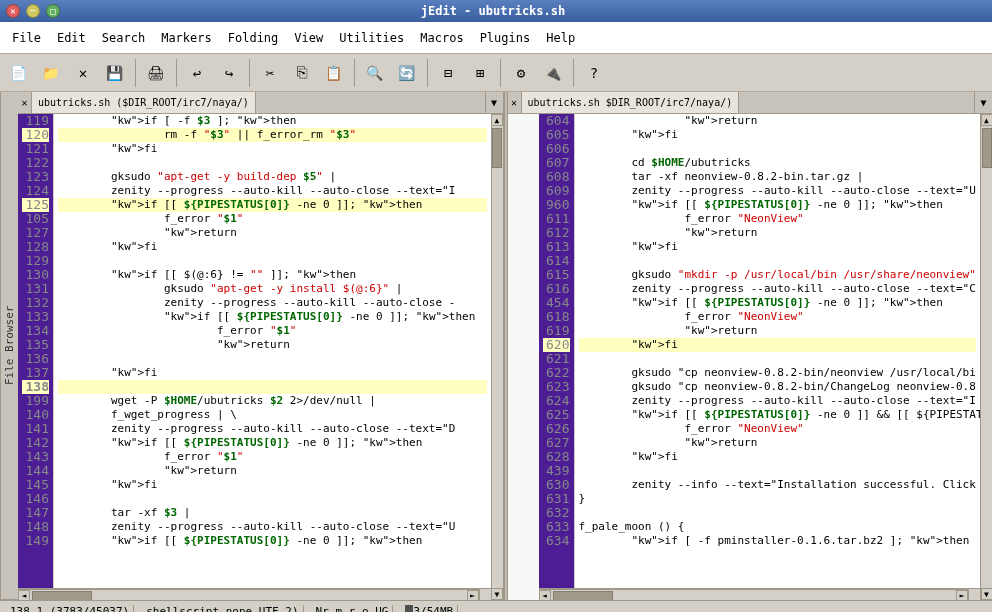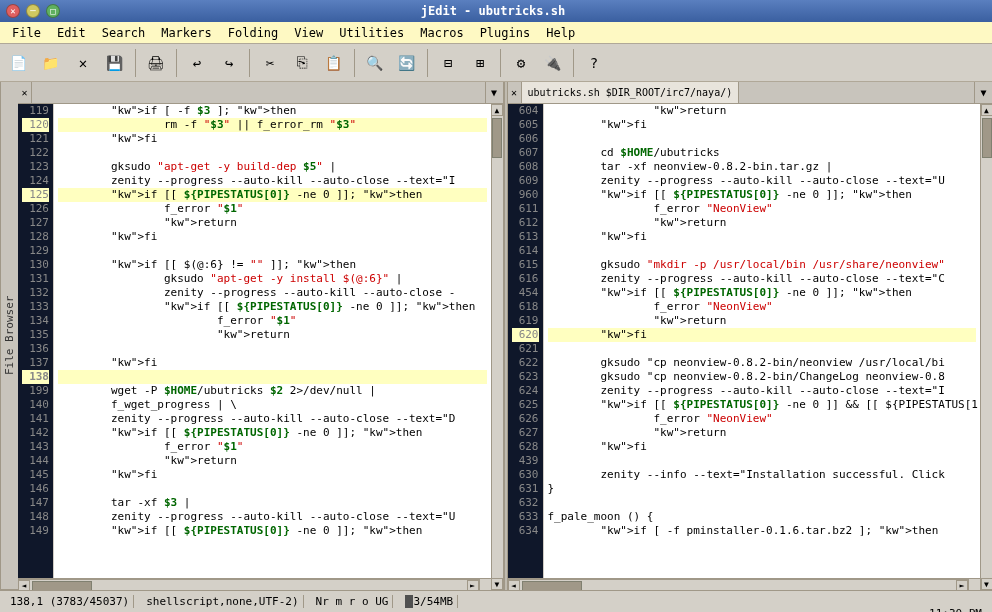--- a/index.html
+++ b/index.html
@@ -38,22 +38,22 @@
     }
     .tb-close { background: #e06060; }
     .tb-min { background: #d0c860; }
     .tb-max { background: #60b060; }
     .title-bar-right {
       display: flex; gap: 4px;
     }
 
     
     .menu-bar {
-      background: #fef9c3;
-      height: 22px;
+      background: #ffffff;
+      height: 32px;
       display: flex;
       align-items: center;
       padding: 8px 4px;
       border-bottom: 1px solid #b0a898;
       font-size: 12px;
     }
     .menu-item {
       padding: 2px 8px;
       cursor: pointer;
       border-radius: 2px;
@@ -156,26 +156,26 @@
     }
 
     
     .code-area {
       flex: 1;
       display: flex;
       overflow: hidden;
       background: white;
     }
     .line-numbers {
-      background: #0f172a;
+      background: #4c1d95;
       border-right: 1px solid #d0ccc4;
       padding: 0 4px;
       text-align: right;
       color: #888;
-      font-size: 11px;
+      font-size: 13px;
       line-height: 14px;
       min-width: 36px;
       overflow: hidden;
       user-select: none;
     }
     .code-content {
       flex: 1;
       overflow: hidden;
       padding: 0 4px;
       font-size: 11px;
@@ -331,34 +331,37 @@
 
 <div class="main-area">
 
   <div class="file-browser-tab">File Browser</div>
 
   <div class="editor-container">
 
     <div class="editor-pane">
       <div class="pane-tab-bar">
         <div style="width:14px;display:flex;align-items:center;justify-content:center;border-right:1px solid #a09888;cursor:pointer;font-size:10px;">✕</div>
+        <div class="pane-tab">
+          <span style="font-size:10px;">ubutricks.sh ($DIR_ROOT/irc7/naya/)</span>
+        </div>
         <div class="pane-tab-dropdown">▼</div>
       </div>
       <div style="display:flex;flex:1;overflow:hidden;">
         <div style="display:flex;flex-direction:column;flex:1;overflow:hidden;">
           <div class="code-area">
             <div class="line-numbers" id="pane1-nums">
                 <span class="line-num">119</span>
                 <span class="line-num" style="background: rgb(255, 255, 192);">120</span>
                 <span class="line-num">121</span>
                 <span class="line-num">122</span>
                 <span class="line-num">123</span>
                 <span class="line-num">124</span>
                 <span class="line-num" style="background: rgb(255, 255, 192);">125</span>
-                <span class="line-num">126</span>
+                <span class="line-num">105</span>
                 <span class="line-num">127</span>
                 <span class="line-num">128</span>
                 <span class="line-num">129</span>
                 <span class="line-num">130</span>
                 <span class="line-num">131</span>
                 <span class="line-num">132</span>
                 <span class="line-num">133</span>
                 <span class="line-num">134</span>
                 <span class="line-num">135</span>
                 <span class="line-num">136</span>
@@ -403,21 +406,21 @@
 
     <div class="editor-pane">
       <div class="pane-tab-bar">
         <div style="width:14px;display:flex;align-items:center;justify-content:center;border-right:1px solid #a09888;cursor:pointer;font-size:10px;">✕</div>
         <div class="pane-tab">
           <span style="font-size:10px;">ubutricks.sh $DIR_ROOT/irc7/naya/)</span>
         </div>
         <div class="pane-tab-dropdown">▼</div>
       </div>
       <div style="display:flex;flex:1;overflow:hidden;">
-        <div style="display:flex;flex-direction:column;flex:1;overflow:hidden;">
+        <div style="display:flex;flex-direction:column;flex:1;overflow:hidden;margin-left:31px;">
           <div class="code-area">
             <div class="line-numbers" id="pane2-nums">
                 <span class="line-num">604</span>
                 <span class="line-num">605</span>
                 <span class="line-num">606</span>
                 <span class="line-num">607</span>
                 <span class="line-num">608</span>
                 <span class="line-num">609</span>
                 <span class="line-num">960</span>
                 <span class="line-num">611</span>

